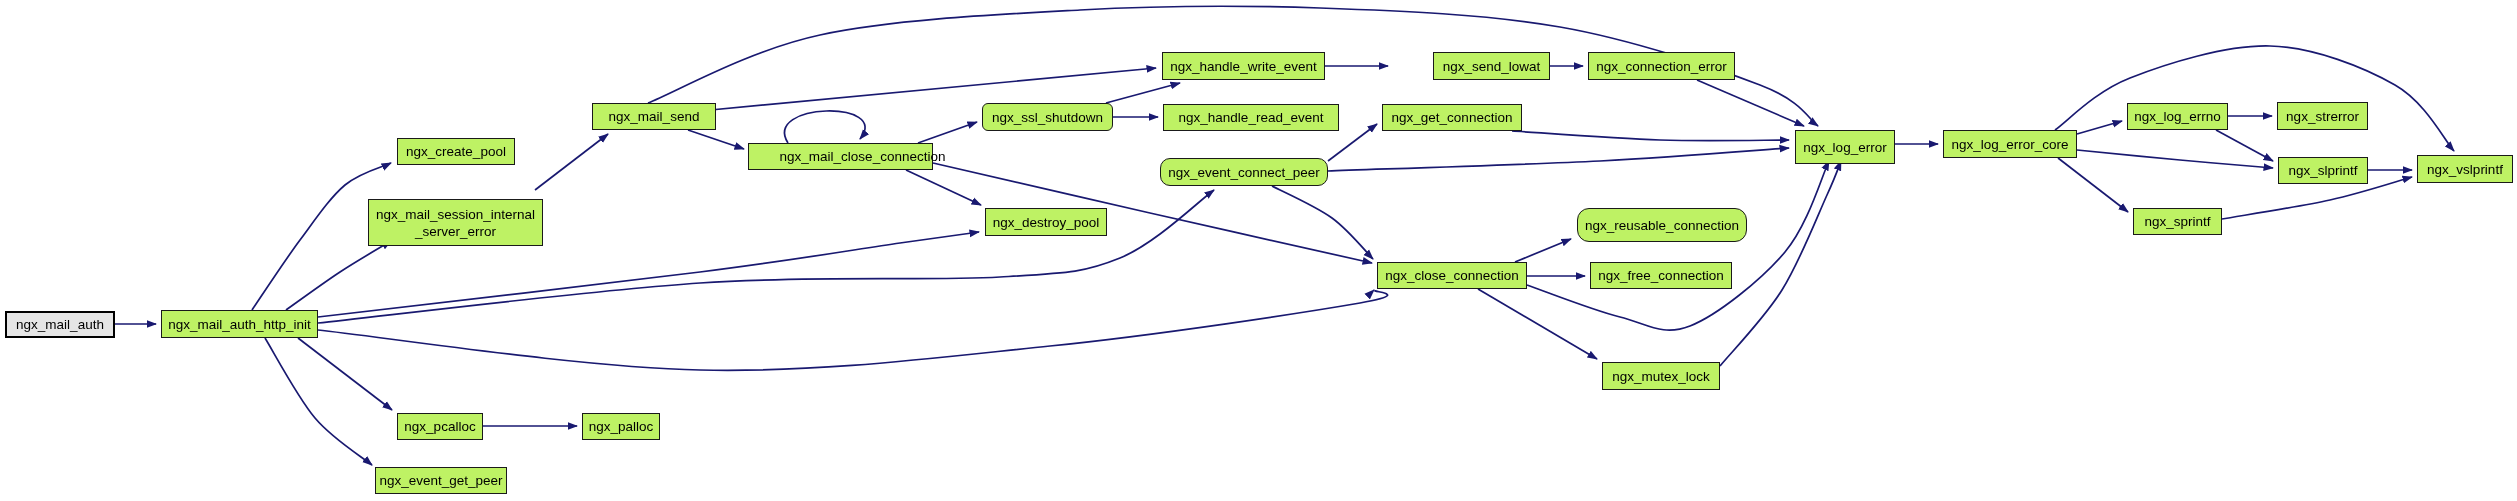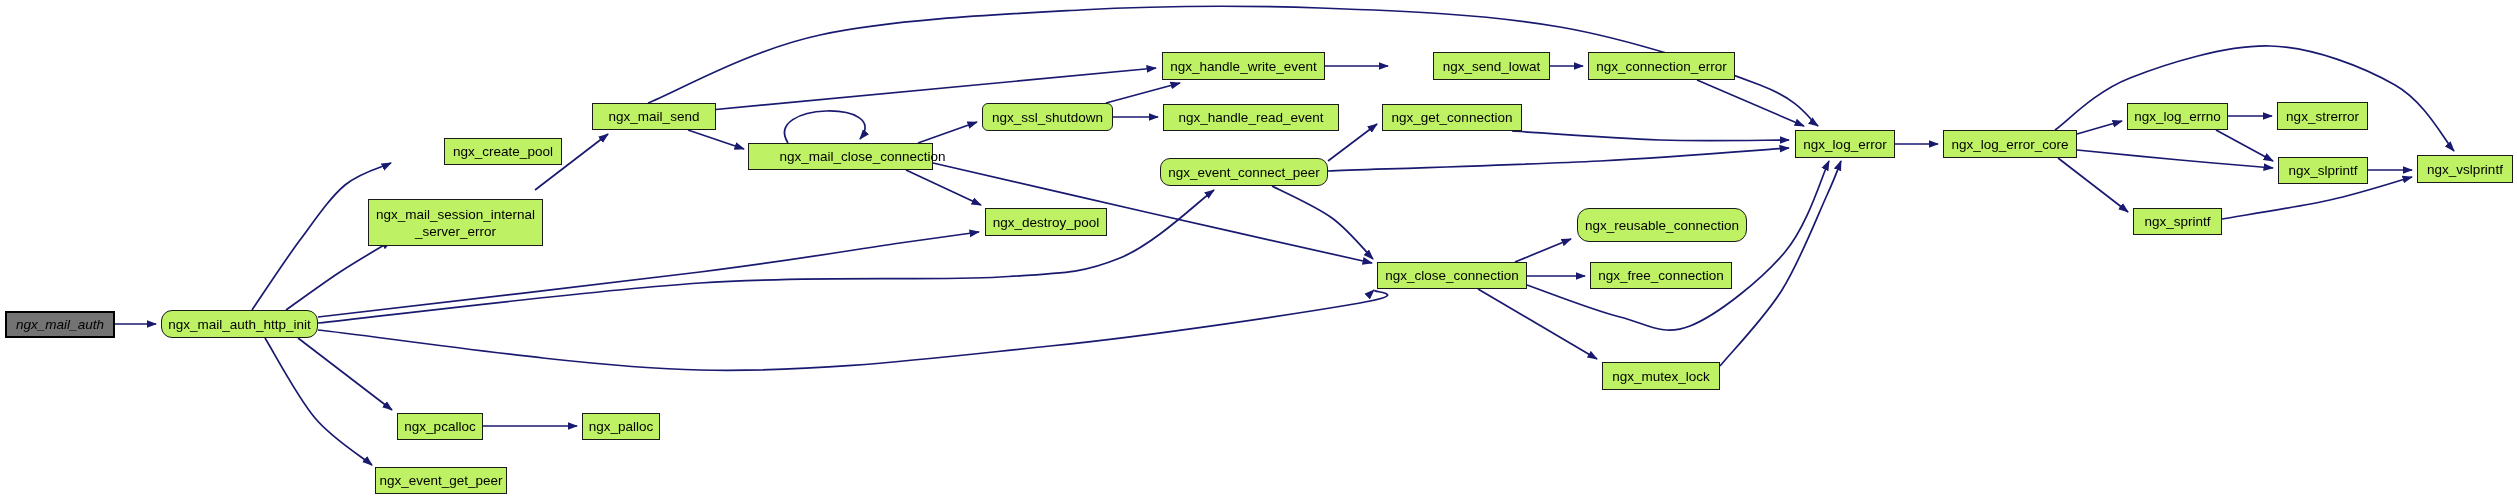--- a/index.html
+++ b/index.html
@@ -2,21 +2,21 @@
 <html><head>
 <meta charset="utf-8">
 <style>
   html,body{margin:0;padding:0;background:#ffffff;}
   #canvas{position:relative;width:2517px;height:501px;background:#ffffff;overflow:hidden;
           font-family:"Liberation Sans", sans-serif;}
   #edges{position:absolute;left:0;top:0;width:2517px;height:501px;}
   .node{position:absolute;box-sizing:border-box;background:#bef264;border:1.5px solid #1a1a1a;
         color:#000;display:flex;align-items:center;justify-content:center;text-align:center;
         font-size:13.5px;line-height:17px;white-space:pre-line;cursor:pointer;}
-  .node.root{background:#737373;border:2px solid #000;font-style:italic;}
+  .node.root{background:#e5e5e5;border:2px solid #000;}
   path.edge{fill:none;stroke-width:1.7px;}
 </style>
 </head>
 <body>
 
 <div id="canvas">
   <svg id="edges" width="2517" height="501" viewBox="0 0 2517 501" xmlns="http://www.w3.org/2000/svg">
     <defs>
       <marker id="arrow" markerWidth="11" markerHeight="9" refX="9.5" refY="4.5" orient="auto" markerUnits="userSpaceOnUse">
         <path d="M0,0.6 L10.5,4.5 L0,8.4 z" fill="#191970"></path>
@@ -60,39 +60,39 @@
         <path class="edge" d="M2055,130 C2067.5,121.3 2094.2,92.0 2130,78 C2165.8,64.0 2225.8,44.8 2270,46 C2314.2,47.2 2364.3,67.5 2395,85 C2425.7,102.5 2444.2,140.0 2454,151" stroke="#191970" marker-end="url(#arrow)"></path>
         <path class="edge" d="M2228,116 L2272,116" stroke="#191970" marker-end="url(#arrow)"></path>
         <path class="edge" d="M2216,130 L2273,161" stroke="#191970" marker-end="url(#arrow)"></path>
         <path class="edge" d="M2368,170 L2412,170" stroke="#191970" marker-end="url(#arrow)"></path>
         <path class="edge" d="M2222,219 C2240.0,215.8 2298.3,207.0 2330,200 C2361.7,193.0 2398.3,180.8 2412,177" stroke="#191970" marker-end="url(#arrow)"></path>
         <path class="edge" d="M483,426 L577,426" stroke="#191970" marker-end="url(#arrow)"></path>
       </g>
   </svg>
   <div id="nodes">
       <div class="node root" style="left: 5px; top: 311px; width: 110px; height: 27px;">ngx_mail_auth</div>
-      <div class="node" style="left: 161px; top: 310px; width: 157px; height: 28px; border-radius: 11px;">ngx_mail_auth_http_init</div>
-      <div class="node" style="left: 397px; top: 138px; width: 118px; height: 27px; margin-left: 47px;">ngx_create_pool</div>
+      <div class="node" style="left: 161px; top: 310px; width: 157px; height: 28px;">ngx_mail_auth_http_init</div>
+      <div class="node" style="left: 397px; top: 138px; width: 118px; height: 27px;">ngx_create_pool</div>
       <div class="node" style="left: 368px; top: 190px; width: 175px; height: 47px; margin-top: 9px;">ngx_mail_session_internal
 _server_error</div>
       <div class="node" style="left: 592px; top: 103px; width: 124px; height: 27px;">ngx_mail_send</div>
       <div class="node" style="left: 748px; top: 143px; width: 185px; height: 27px; padding-left: 44px;">ngx_mail_close_connection</div>
       <div class="node" style="left: 982px; top: 103px; width: 131px; height: 28px; border-radius: 6px;">ngx_ssl_shutdown</div>
       <div class="node" style="left: 985px; top: 208px; width: 122px; height: 28px;">ngx_destroy_pool</div>
       <div class="node" style="left: 1162px; top: 52px; width: 163px; height: 28px;">ngx_handle_write_event</div>
       <div class="node" style="left: 1163px; top: 104px; width: 176px; height: 27px;">ngx_handle_read_event</div>
       <div class="node" style="left: 1393px; top: 52px; width: 117px; height: 28px; margin-left: 40px;">ngx_send_lowat</div>
       <div class="node" style="left: 1382px; top: 104px; width: 140px; height: 27px;">ngx_get_connection</div>
       <div class="node" style="left: 1160px; top: 158px; width: 168px; height: 28px; border-radius: 10px;">ngx_event_connect_peer</div>
       <div class="node" style="left: 1588px; top: 52px; width: 147px; height: 28px;">ngx_connection_error</div>
       <div class="node" style="left: 1577px; top: 208px; width: 170px; height: 34px; border-radius: 12px;">ngx_reusable_connection</div>
       <div class="node" style="left: 1377px; top: 262px; width: 150px; height: 27px;">ngx_close_connection</div>
       <div class="node" style="left: 1590px; top: 262px; width: 142px; height: 27px;">ngx_free_connection</div>
       <div class="node" style="left: 1602px; top: 362px; width: 118px; height: 28px;">ngx_mutex_lock</div>
-      <div class="node" style="left: 1795px; top: 130px; width: 100px; height: 28px;">ngx_log_error</div>
+      <div class="node" style="left: 1795px; top: 130px; width: 100px; height: 34px;">ngx_log_error</div>
       <div class="node" style="left: 1943px; top: 130px; width: 134px; height: 28px;">ngx_log_error_core</div>
       <div class="node" style="left: 2127px; top: 103px; width: 101px; height: 27px;">ngx_log_errno</div>
       <div class="node" style="left: 2277px; top: 102px; width: 91px; height: 28px;">ngx_strerror</div>
       <div class="node" style="left: 2278px; top: 157px; width: 90px; height: 27px;">ngx_slprintf</div>
       <div class="node" style="left: 2417px; top: 155px; width: 96px; height: 28px;">ngx_vslprintf</div>
       <div class="node" style="left: 2133px; top: 208px; width: 89px; height: 27px;">ngx_sprintf</div>
       <div class="node" style="left: 397px; top: 413px; width: 86px; height: 27px;">ngx_pcalloc</div>
       <div class="node" style="left: 582px; top: 413px; width: 78px; height: 27px;">ngx_palloc</div>
       <div class="node" style="left: 375px; top: 467px; width: 132px; height: 27px;">ngx_event_get_peer</div>
     </div>

